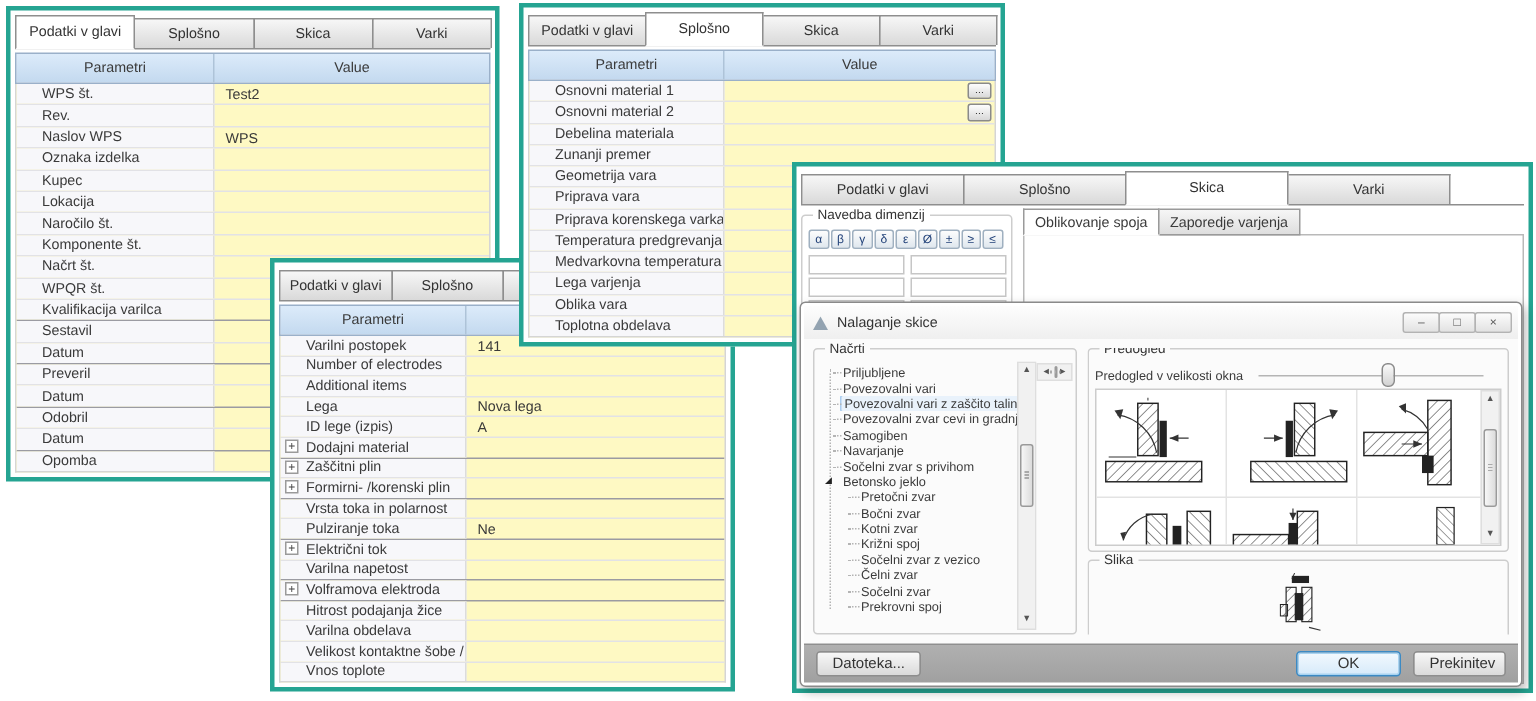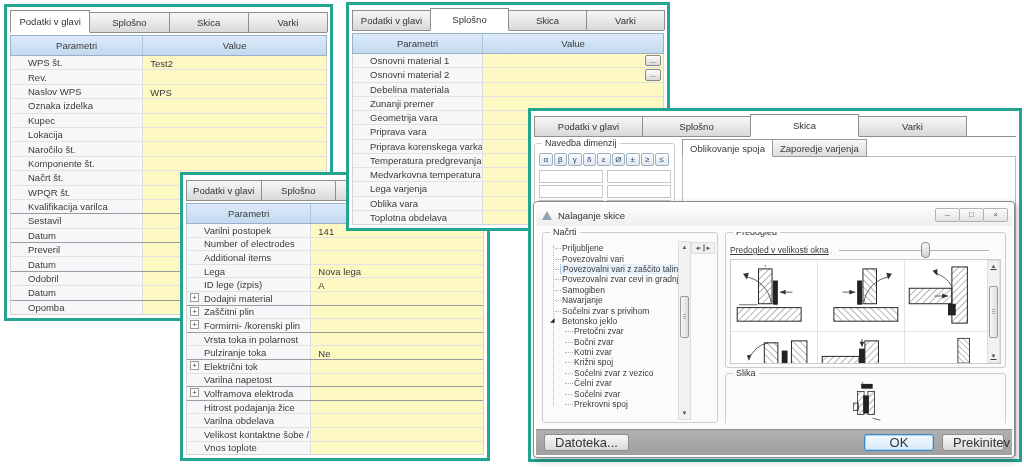--- a/index.html
+++ b/index.html
@@ -102,38 +102,38 @@
                    background:repeating-linear-gradient(#aaa 0 1px, transparent 1px 2px); }
   .hscroll { height:12px; flex:none; margin-top:1px; background:#f1f1f1; border:1px solid #dedede; display:flex; align-items:center; }
   .htrack { flex:1; height:100%; position:relative; }
   .hthumb { position:absolute; top:1px; bottom:1px; left:4%; width:86%; border:1px solid #9a9a9a; border-radius:2px;
             background:linear-gradient(#f7f7f7,#dcdcdc); }
   .hthumb::after { content:""; position:absolute; top:2px; bottom:2px; left:50%; margin-left:-4px; width:7px;
                    background:repeating-linear-gradient(90deg,#aaa 0 1px, transparent 1px 3px); }
   .scroll-arrow.h { width:11px; text-align:center; }
 
   
-  .dlg-right { flex:1; display:flex; flex-direction:column; overflow:hidden;text-decoration:underline; }
+  .dlg-right { flex:1; display:flex; flex-direction:column; overflow:hidden; }
   #preview-group { height:136px; flex:none; display:flex; flex-direction:column; padding:8px 4px 3px; }
   .slider-row { display:flex; align-items:center; height:18px; flex:none; font-size:8.5px; }
   .slider-track { width:150px; height:1px; background:#b5b5b5; position:relative; margin-left:10px; }
   .slider-thumb { position:absolute; left:55%; top:-8px; width:9px; height:16px; border:1px solid #8a8a8a;
                   border-radius:4px; background:linear-gradient(#fafafa,#d2d2d2); }
   .preview-area { flex:1; display:flex; overflow:hidden; border:1px solid #ccc; background:#fff; }
   .thumb-grid { flex:1; display:grid; grid-template-columns:1fr 1fr 1fr; grid-auto-rows:72px; overflow:hidden; }
   .thumb-cell { border-right:1px solid #e3e3e3; border-bottom:1px solid #e3e3e3; display:flex; align-items:center; justify-content:center; }
   .thumb-cell:nth-child(2) svg, .thumb-cell:nth-child(4) svg { transform:scaleX(-1); }
   .thumb-cell:nth-child(6) svg { transform:rotate(90deg) scale(.85); }
   #slika-group { flex:1; margin-top:5px; display:flex; align-items:flex-end; justify-content:center; padding:8px 4px 2px; }
 
   
   .dlg-footer { height:26px; flex:none; background:linear-gradient(#b0b0b0,#a0a0a0); border-top:1px solid #8f8f8f;
                 display:flex; align-items:center; padding:0 8px; }
   .btn { border:1px solid #8e8e8e; border-radius:3px; background:linear-gradient(#f8f8f8,#dadada);
-         font-size:13px; color:#333; height:17px; padding:0 10px; font-family:"Liberation Sans",sans-serif; }
+         font-size:10px; color:#333; height:17px; padding:0 10px; font-family:"Liberation Sans",sans-serif; }
   .btn-ok { margin-left:auto; width:70px; background:linear-gradient(#f3f9fe,#d6eafa); border:1px solid #3c8ac4;
             box-shadow:0 0 0 1px #a9d3f0 inset; }
   .btn-cancel { margin-left:8px; width:62px; }
 </style>
 </head>
 <body>
 
 <div class="panel" id="panel-header">
   <div class="tabs">
       <div class="tab active">Podatki v glavi</div>

